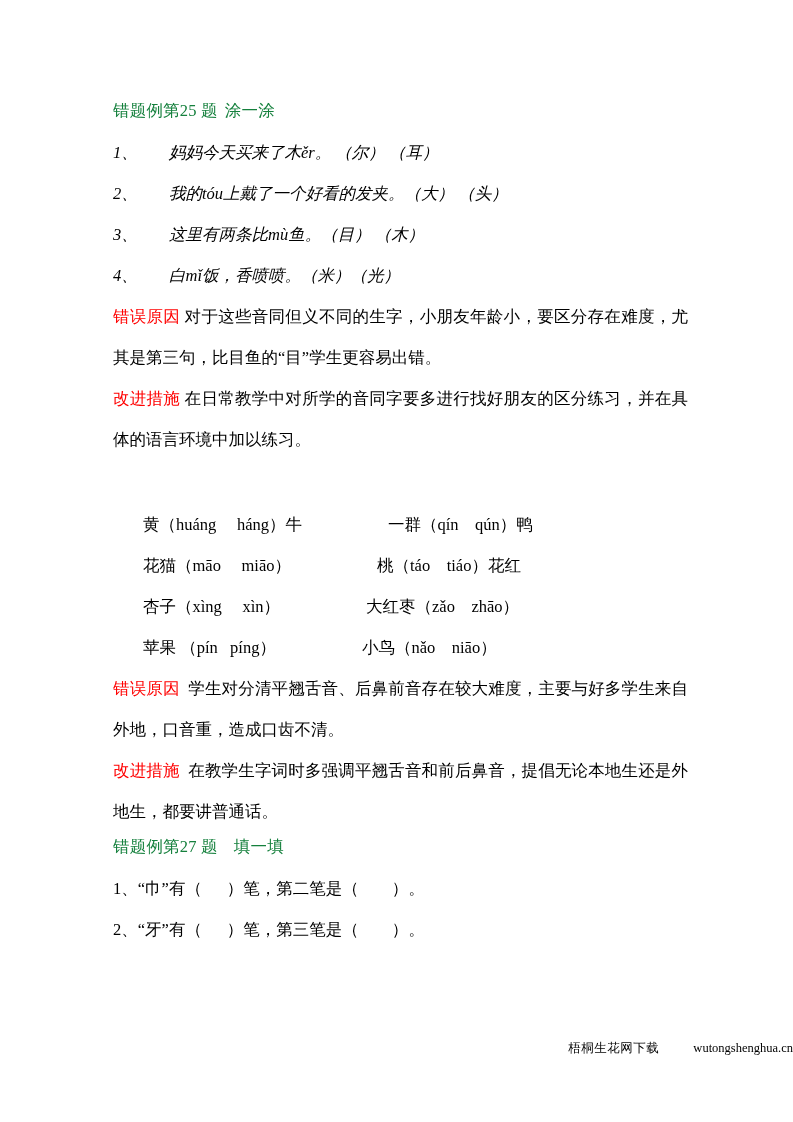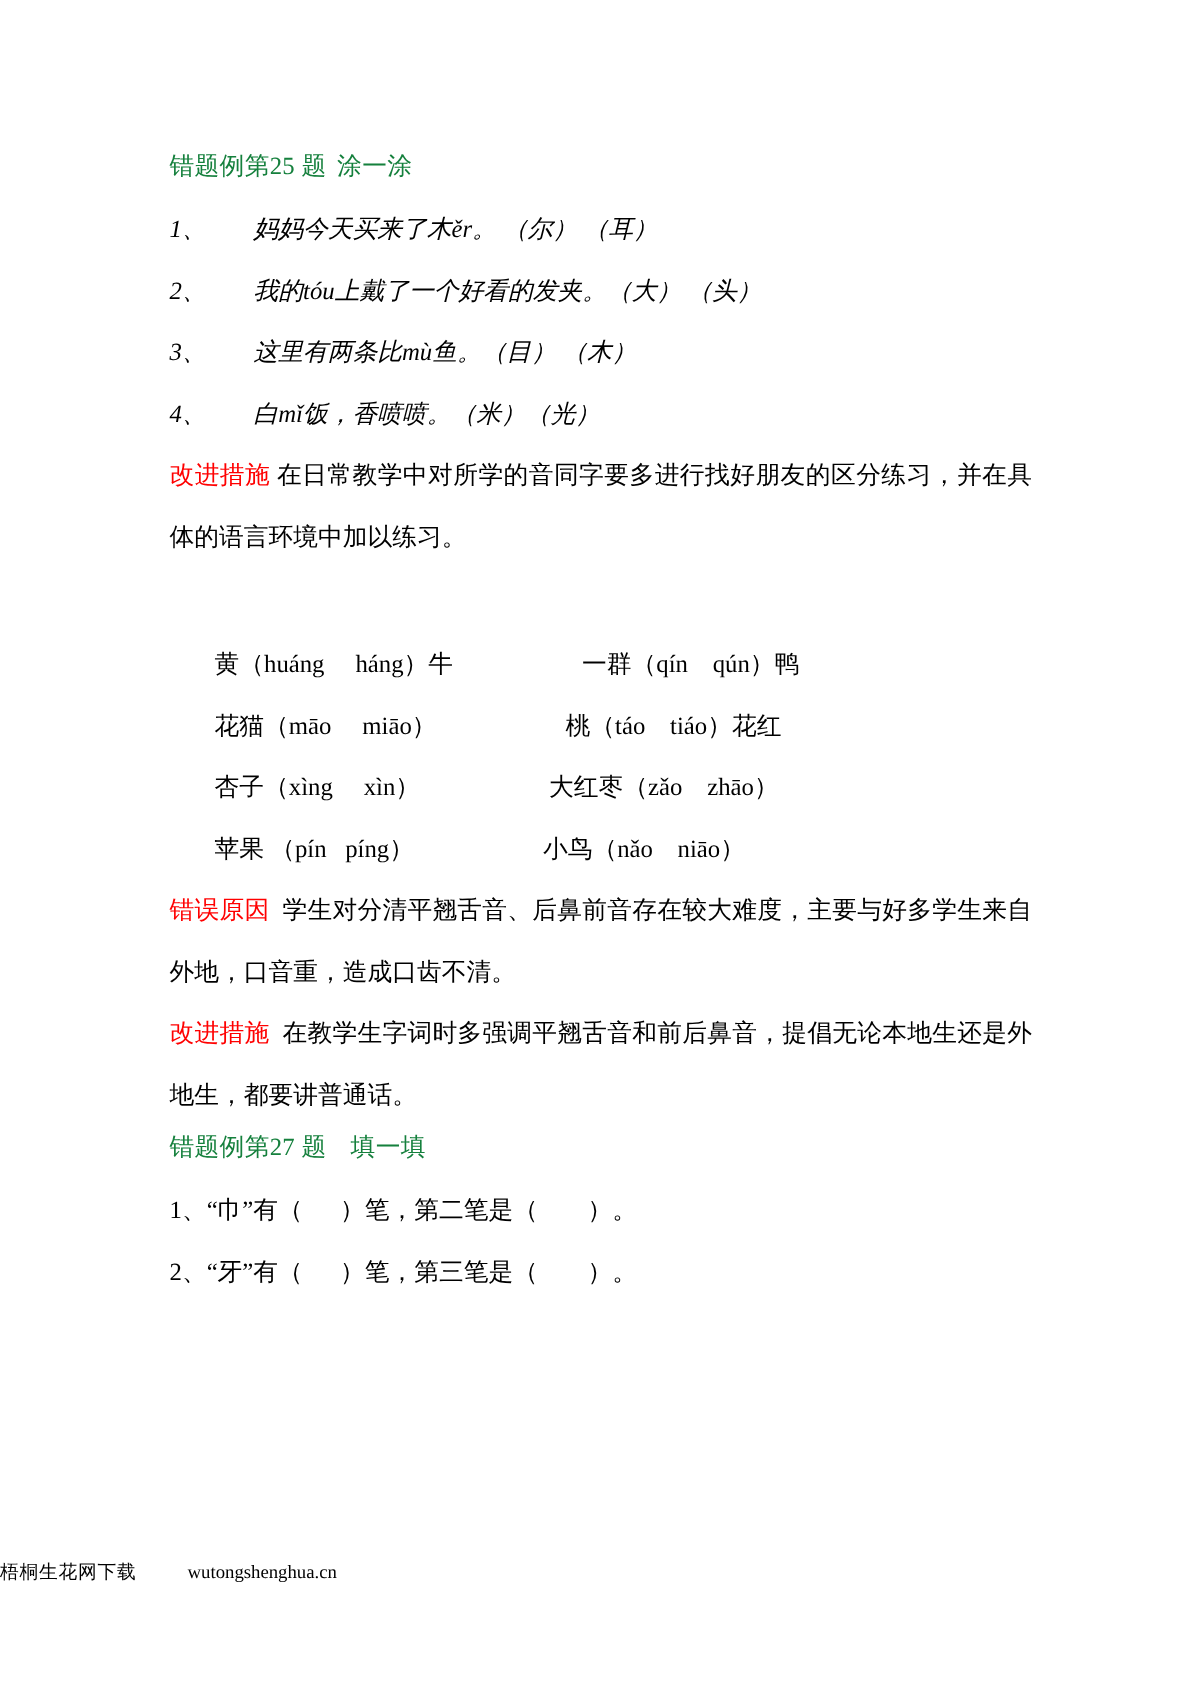--- a/index.html
+++ b/index.html
@@ -69,41 +69,42 @@
     line-height: 41px;
     margin: 0;
     white-space: pre;
   }
 
   .footer {
     position: absolute;
     left: 0;
     top: 1040px;
     width: 793px;
-    text-align: left;
+    text-align: right;
     font-size: 12.5px;
     color: #000000;
     font-family: "Liberation Serif", "DejaVu Serif", serif;
   }
   .footer .f1 { letter-spacing: 0.5px; }
   .footer .fgap { display: inline-block; width: 34px; }
 </style>
 </head>
 <body>
 
 <div class="page">
   <div class="content">
 
     <p class="sec-head"><span>错题例第25 题</span><span class="gap-sm"></span><span>涂一涂</span></p>
 
     <p class="qline"><span class="num">1、</span><span>妈妈今天买来了木ěr。 （尔） （耳）</span></p>
     <p class="qline"><span class="num">2、</span><span>我的tóu上戴了一个好看的发夹。（大） （头）</span></p>
     <p class="qline"><span class="num">3、</span><span>这里有两条比mù鱼。（目） （木）</span></p>
     <p class="qline"><span class="num">4、</span><span>白mǐ饭，香喷喷。（米）（光）</span></p>
 
+    <p class="para"><span class="label">错误原因</span>&nbsp;<span>对于这些音同但义不同的生字，小朋友年龄小，要区分存在难度，尤其是第三句，比目鱼的“目”学生更容易出错。</span></p>
 
     <p class="para"><span class="label">改进措施</span>&nbsp;<span>在日常教学中对所学的音同字要多进行找好朋友的区分练习，并在具体的语言环境中加以练习。</span></p>
 
     <div class="spacer-block"></div>
 
 
     <p class="pin-line"><span>黄（huáng     háng）牛</span><span style="display:inline-block;width:86px"></span><span>一群（qín    qún）鸭</span></p>
     <p class="pin-line"><span>花猫（māo     miāo）</span><span style="display:inline-block;width:86px"></span><span>桃（táo    tiáo）花红</span></p>
     <p class="pin-line"><span>杏子（xìng     xìn）</span><span style="display:inline-block;width:86px"></span><span>大红枣（zǎo    zhāo）</span></p>
     <p class="pin-line"><span>苹果 （pín   píng）</span><span style="display:inline-block;width:86px"></span><span>小鸟（nǎo    niāo）</span></p>

